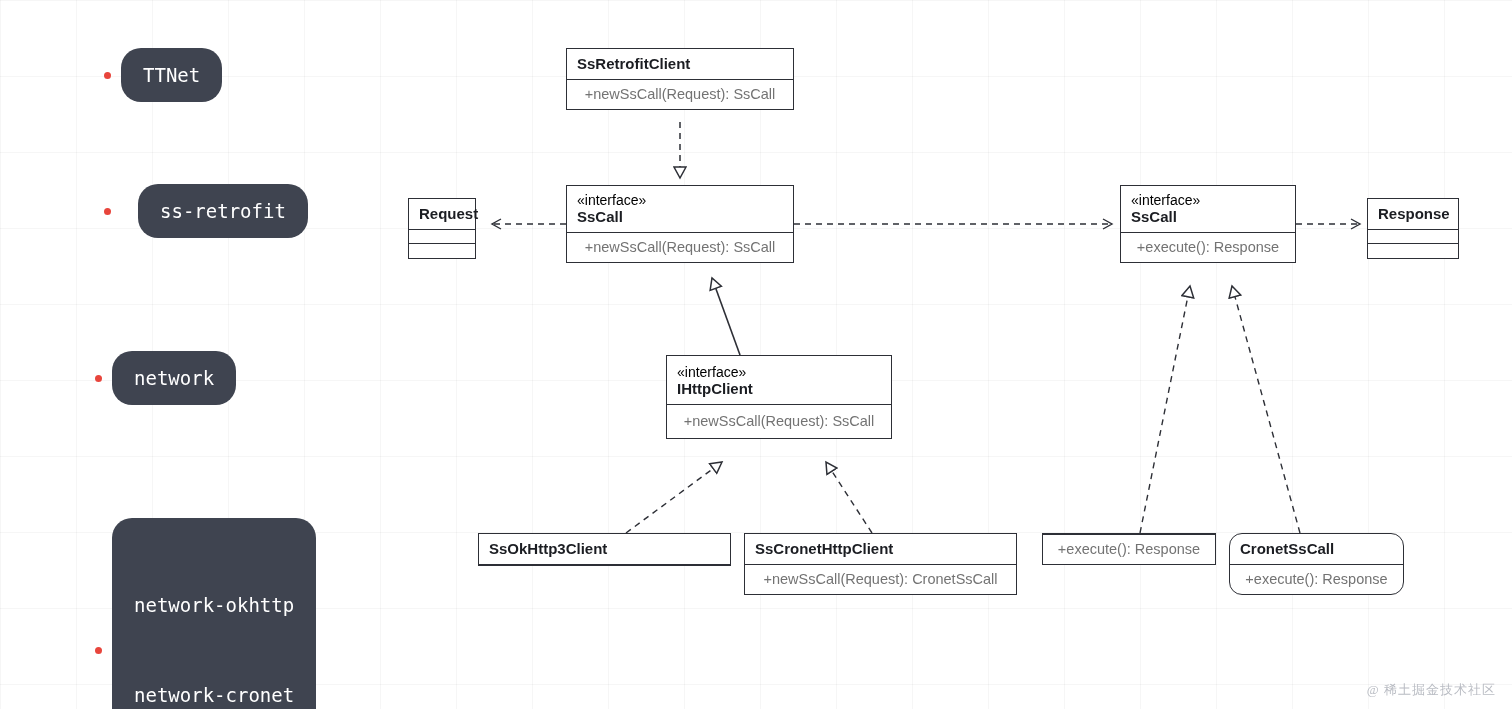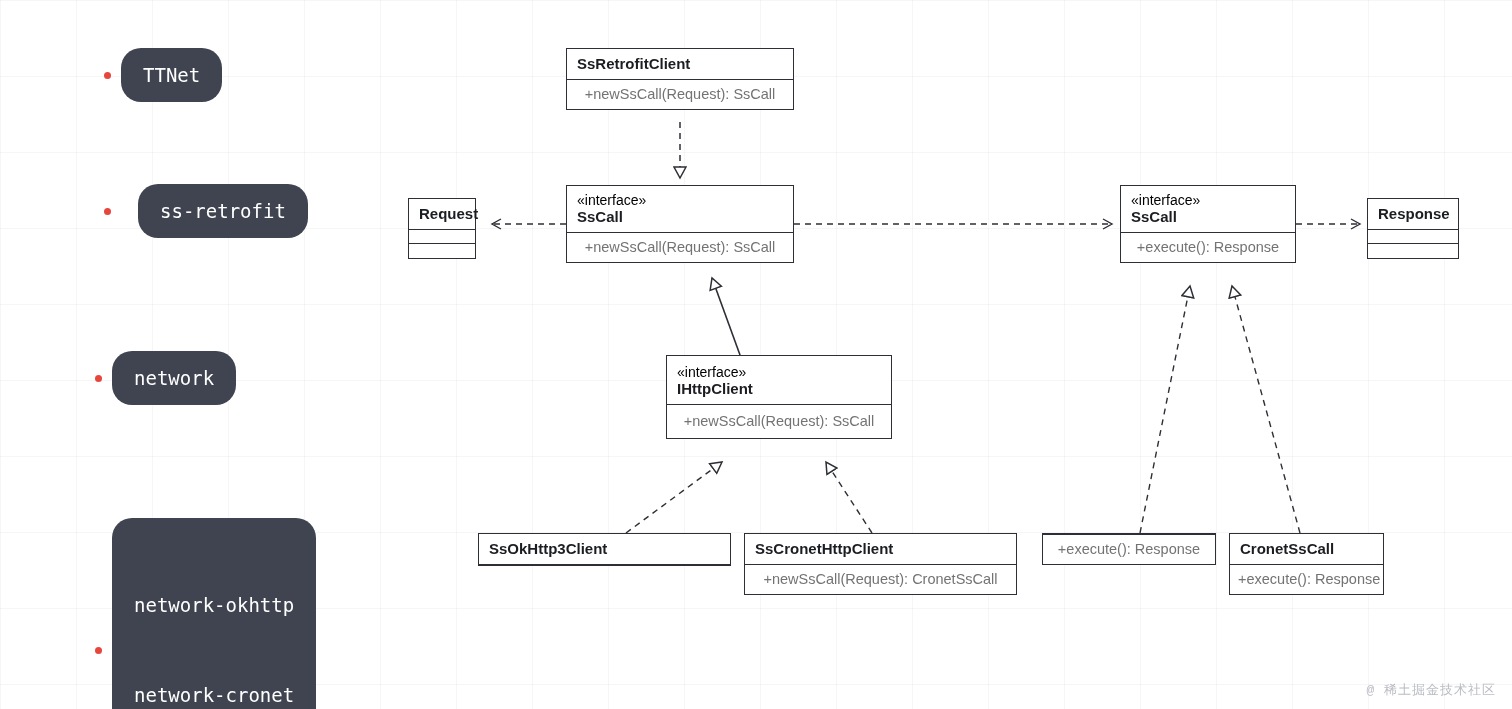--- a/index.html
+++ b/index.html
@@ -84,21 +84,21 @@
   .uml .empty-a { height: 13px; }
   .uml .empty-b { height: 14px; }
 
   
   .watermark {
     position: absolute;
     right: 16px;
     bottom: 10px;
     color: #b9bcc3;
     font-size: 13px;
-    font-family: Liberation Mono, monospace;
+    font-family: Liberation Serif, serif;
     letter-spacing: 1px;
   }
 </style>
 </head>
 <body>
 
 <div id="canvas">
 
   <svg class="edges" viewBox="0 0 1512 709">
     <defs>
@@ -210,20 +210,20 @@
     <div class="title">SsCronetHttpClient</div>
     <div class="sep"></div>
     <div class="members">+newSsCall(Request): CronetSsCall</div>
   </div>
 
   <div class="uml" style="left:1042px; top:533px; width:174px;">
     <div class="sep"></div>
     <div class="members">+execute(): Response</div>
   </div>
 
-  <div class="uml" style="left:1229px; top:533px; width:155px;">
+  <div class="uml" style="left:1229px; top:533px; width:175px;border-radius:13px;">
     <div class="title">CronetSsCall</div>
     <div class="sep"></div>
     <div class="members">+execute(): Response</div>
   </div>
 
   <div class="watermark">@ 稀土掘金技术社区</div>
 </div>
 
 </body></html>

